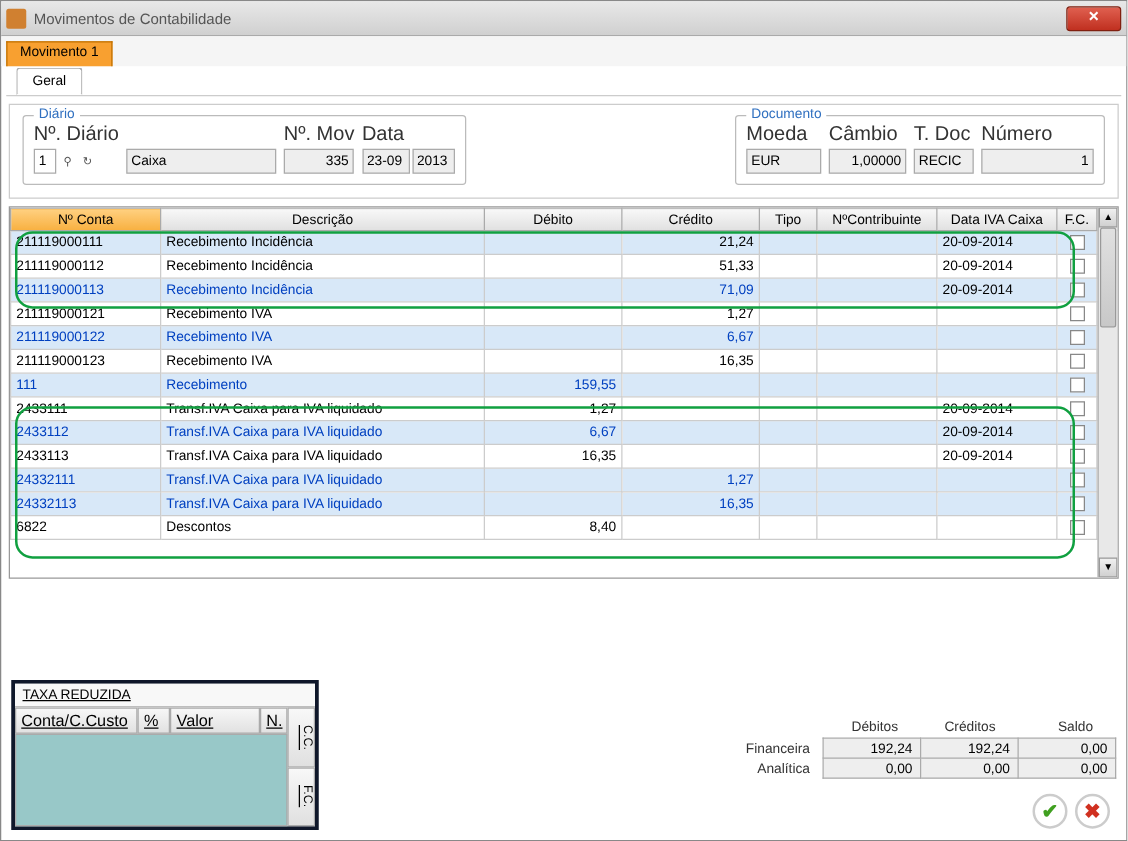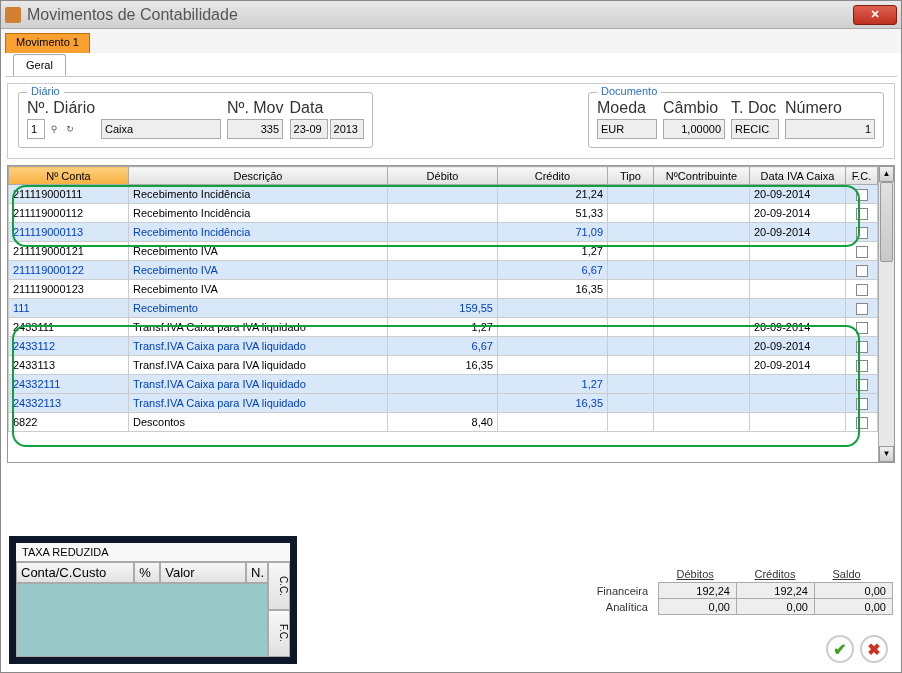--- a/index.html
+++ b/index.html
@@ -2,21 +2,21 @@
 <html><head>
 <meta charset="utf-8">
 <style>
   * { box-sizing: border-box; margin: 0; padding: 0; font-family: Tahoma, Arial, sans-serif; font-size: 11px; }
   body { background: #f0f0f0; width: 902px; height: 673px; overflow: hidden; }
   
   .window { width: 902px; height: 673px; background: #fff; border: 1px solid #888; display: flex; flex-direction: column; }
   
   .titlebar { height: 28px; background: linear-gradient(#e8e8e8,#d0d0d0); display: flex; align-items: center; padding: 0 4px; border-bottom: 1px solid #aaa; }
   .titlebar-icon { width: 16px; height: 16px; background: #d08030; border-radius: 2px; margin-right: 6px; }
-  .titlebar-text { flex: 1; color: #555; font-size: 16px; }
+  .titlebar-text { flex: 1; color: #555; font-size: 12px; }
   .close-btn { width: 44px; height: 20px; background: linear-gradient(#e06050,#c03020); border: 1px solid #802010; border-radius: 3px; color: #fff; text-align: center; line-height: 16px; font-weight: bold; font-size: 11px; cursor: pointer; }
   
   .tabstrip { height: 24px; padding: 4px 14px 0 4px; background: #f5f5f5; }
   .mov-tab { display: inline-block; height: 20px; padding: 2px 10px; background: #f8a030; color: #000; border: 1px solid #c07000; border-bottom: none; }
   
   .subtab-row { height: 24px; padding: 0 8px; border-bottom: 1px solid #ccc; margin: 0 4px; }
   .subtab { display: inline-block; padding: 4px 12px; border: 1px solid #aaa; border-bottom: 1px solid #fff; background: #fff; border-radius: 3px 3px 0 0; position: relative; top: 1px; }
   
   .form-panel { margin: 6px; border: 1px solid #ccc; padding: 8px 10px 10px 10px; display: flex; gap: 40px; background: #fff; }
   
@@ -47,33 +47,33 @@
   
   .vscroll { position: absolute; right: 0; top: 0; bottom: 0; width: 16px; background: #e8e8e8; border-left: 1px solid #aaa; display: flex; flex-direction: column; }
   .vscroll-btn { height: 16px; background: linear-gradient(#f0f0f0,#d0d0d0); border: 1px solid #999; text-align: center; font-size: 8px; line-height: 14px; cursor: pointer; }
   .vscroll-track { flex: 1; position: relative; }
   .vscroll-thumb { position: absolute; left: 1px; right: 1px; top: 0; height: 80px; background: linear-gradient(#e0e0e0,#c8c8c8); border: 1px solid #999; border-radius: 2px; }
   
   .highlight-box { position: absolute; border: 2px solid #10a040; border-radius: 14px; pointer-events: none; }
   
   .bottom-area { display: flex; padding: 8px; gap: 20px; }
   
-  .taxa-box { border: 7px solid #0f172a; width: 288px; }
+  .taxa-box { border: 3px solid #0f172a; width: 246px; text-decoration: underline; }
   .taxa-head { padding: 3px 6px; border-bottom: 1px solid #aaa; background: #f8f8f8; }
   .taxa-body { display: flex; }
   .taxa-grid-area { flex: 1; }
   .taxa-grid-head { display: flex; background: linear-gradient(#f8f8f8,#e0e0e0); }
   .taxa-grid-head div { border: 1px solid #aaa; padding: 2px 4px; font-size: 13px; }
   .taxa-grid-body { height: 74px; background: #98c8c8; border: 1px solid #aaa; }
   .taxa-side { width: 22px; display: flex; flex-direction: column; }
   .taxa-side-btn { flex: 1; border: 1px solid #aaa; background: linear-gradient(#f8f8f8,#e0e0e0); writing-mode: vertical-rl; text-align: center; font-size: 10px; padding: 4px 0; cursor: pointer; }
   
   .totals { margin-left: auto; margin-top: 30px; }
   .totals table { border-collapse: collapse; }
-  .totals th { font-weight: normal; padding: 2px 18px; text-align: left; color: #333; text-decoration: underline; }
+  .totals th { font-weight: normal; padding: 2px 18px; text-align: right; color: #333; }
   .totals td.lbl { text-align: right; padding: 2px 10px; color: #333; }
   .totals td.val { border: 1px solid #aaa; background: #eee; width: 78px; text-align: right; padding: 1px 6px; }
   
   .footer-btns { position: absolute; right: 14px; bottom: 10px; display: flex; gap: 6px; }
   .round-btn { width: 28px; height: 28px; border-radius: 14px; border: 2px solid #ccc; display: flex; align-items: center; justify-content: center; font-size: 16px; font-weight: bold; cursor: pointer; background: #fff; }
   .round-btn.ok { color: #40a020; }
   .round-btn.cancel { color: #d03020; }
 </style>
 </head>
 <body>

